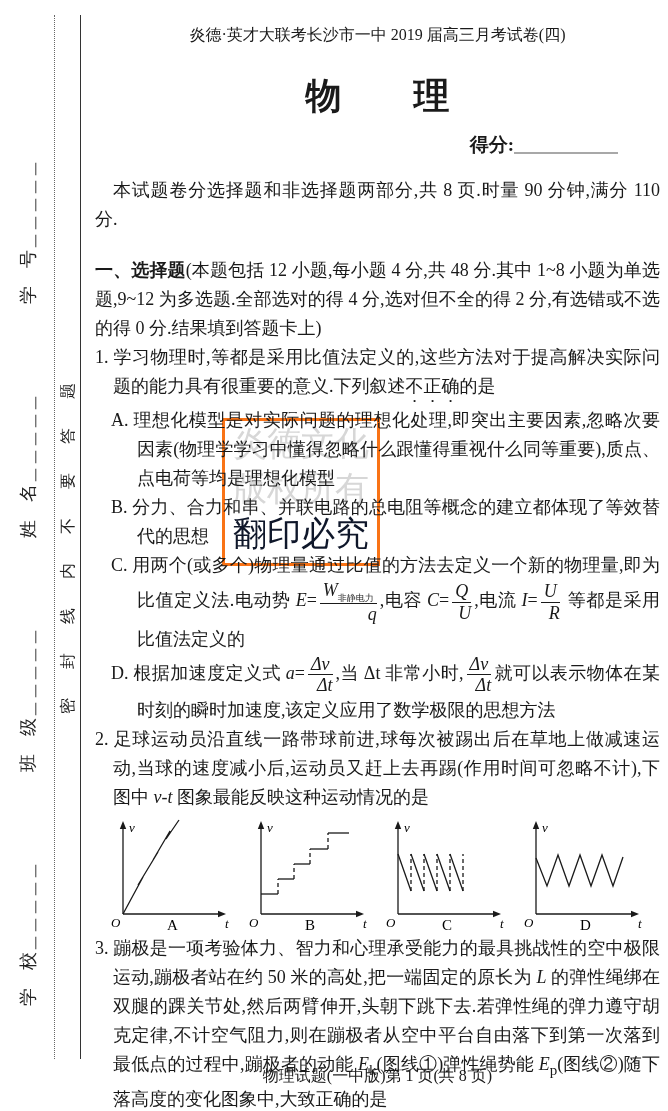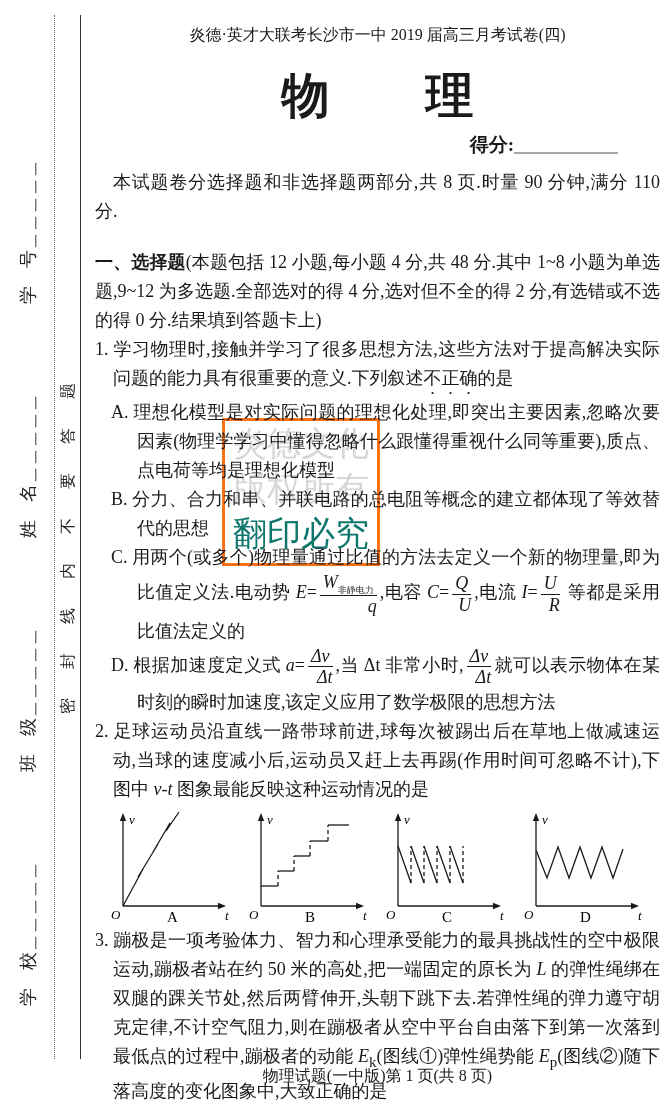--- a/index.html
+++ b/index.html
@@ -9,29 +9,29 @@
   .v-line{position:absolute;top:15px;height:1044px;width:0;}
   .v-dotted{left:54px;border-left:1px dotted #666;}
   .v-solid{left:80px;border-left:1px solid #333;}
   .rot{position:absolute;transform:rotate(-90deg);transform-origin:0 0;white-space:nowrap;}
   .fields{left:16px;top:1006px;width:880px;font-size:18px;color:#222;}
   .seal{left:58px;top:714px;width:410px;font-size:16px;letter-spacing:29px;color:#222;}
   
   .watermark{position:absolute;left:222px;top:418px;width:152px;height:142px;
              border:3px solid #f97316;color:#d7d7d7;text-align:center;
              font-size:34px;line-height:45px;z-index:0;overflow:visible;}
-  .watermark .wm3{color:#0f766e;}
+  .watermark .wm3{color:#0f172a;}
   
   .content{position:absolute;left:95px;top:12px;width:565px;z-index:1;
            font-size:18px;line-height:29px;text-align:justify;}
   .title{margin:6px 12px 0;text-align:center;font-size:16px;font-weight:normal;line-height:34px;letter-spacing:0;}
-  .subject{margin:22px 0 0;text-align:center;font-size:48px;font-weight:bold;line-height:44px;}
+  .subject{margin:22px 0 0;text-align:center;font-size:36px;font-weight:bold;line-height:44px;}
   .score-row{margin:14px 42px 8px 0;text-align:right;font-size:19px;font-weight:bold;line-height:26px;}
   .score-blank{display:inline-block;width:104px;border-bottom:2px solid #a8a8a8;height:18px;vertical-align:-3px;}
-  .intro{margin:10px 0 0;text-indent:1em;}
+  .intro{margin:18px 0 0;text-indent:1em;}
   .section{margin:22px 0 0;}
   .section .head{font-weight:bold;}
   .q{margin:0;padding-left:18px;text-indent:-18px;}
   .opt{margin:0 0 0 16px;padding-left:26px;text-indent:-26px;}
   .emph{-webkit-text-emphasis:filled dot;-webkit-text-emphasis-position:under;
         text-emphasis:filled dot;text-emphasis-position:under right;}
   .var{font-style:italic;}
   .frac{display:inline-block;vertical-align:middle;text-align:right;line-height:1.15;
         margin:0 3px;text-indent:0;}
   .frac .num{display:block;border-bottom:1px solid #1a1a1a;padding:0 3px;}
@@ -66,21 +66,21 @@
     <div class="subject">物　　理</div>
 
     <div class="score-row">
       <span>得分:</span><span class="score-blank"></span>
     </div>
 
     <p class="intro">本试题卷分选择题和非选择题两部分,共 8 页.时量 90 分钟,满分 110 分.</p>
 
     <p class="section"><span class="head">一、选择题</span><span>(本题包括 12 小题,每小题 4 分,共 48 分.其中 1~8 小题为单选题,9~12 为多选题.全部选对的得 4 分,选对但不全的得 2 分,有选错或不选的得 0 分.结果填到答题卡上)</span></p>
 
-    <p class="q"><span>1.</span> <span>学习物理时,接触并学习了很多思想方法,这些方法对于提高解决实际问题的能力具有很重要的意义.下列叙述</span><span class="emph">不正确</span><span>的是</span></p>
+    <p class="q"><span>1.</span> <span>学习物理时,等都是采用比值法定义的,这些方法对于提高解决实际问题的能力具有很重要的意义.下列叙述</span><span class="emph">不正确</span><span>的是</span></p>
 
     <p class="opt"><span>A.</span> <span>理想化模型是对实际问题的理想化处理,即突出主要因素,忽略次要因素(物理学学习中懂得忽略什么跟懂得重视什么同等重要),质点、点电荷等均是理想化模型</span></p>
 
     <p class="opt"><span>B.</span> <span>分力、合力和串、并联电路的总电阻等概念的建立都体现了等效替代的思想</span></p>
 
     <p class="opt"><span>C.</span> <span>用两个(或多个)物理量通过比值的方法去定义一个新的物理量,即为比值定义法.电动势 </span><span class="var">E</span><span>=</span><span class="frac"><span class="num"><span class="var">W</span><sub>非静电力</sub></span><span class="den var">q</span></span><span>,电容 </span><span class="var">C</span><span>=</span><span class="frac"><span class="num var">Q</span><span class="den var">U</span></span><span>,电流 </span><span class="var">I</span><span>=</span><span class="frac"><span class="num var">U</span><span class="den var">R</span></span><span> 等都是采用比值法定义的</span></p>
 
     <p class="opt"><span>D.</span> <span>根据加速度定义式 </span><span class="var">a</span><span>=</span><span class="frac"><span class="num var">Δv</span><span class="den var">Δt</span></span><span>,当 Δt 非常小时,</span><span class="frac"><span class="num var">Δv</span><span class="den var">Δt</span></span><span>就可以表示物体在某时刻的瞬时加速度,该定义应用了数学极限的思想方法</span></p>
 
     <p class="q"><span>2.</span> <span>足球运动员沿直线一路带球前进,球每次被踢出后在草地上做减速运动,当球的速度减小后,运动员又赶上去再踢(作用时间可忽略不计),下图中 </span><span class="var">v-t</span><span> 图象最能反映这种运动情况的是</span></p>

